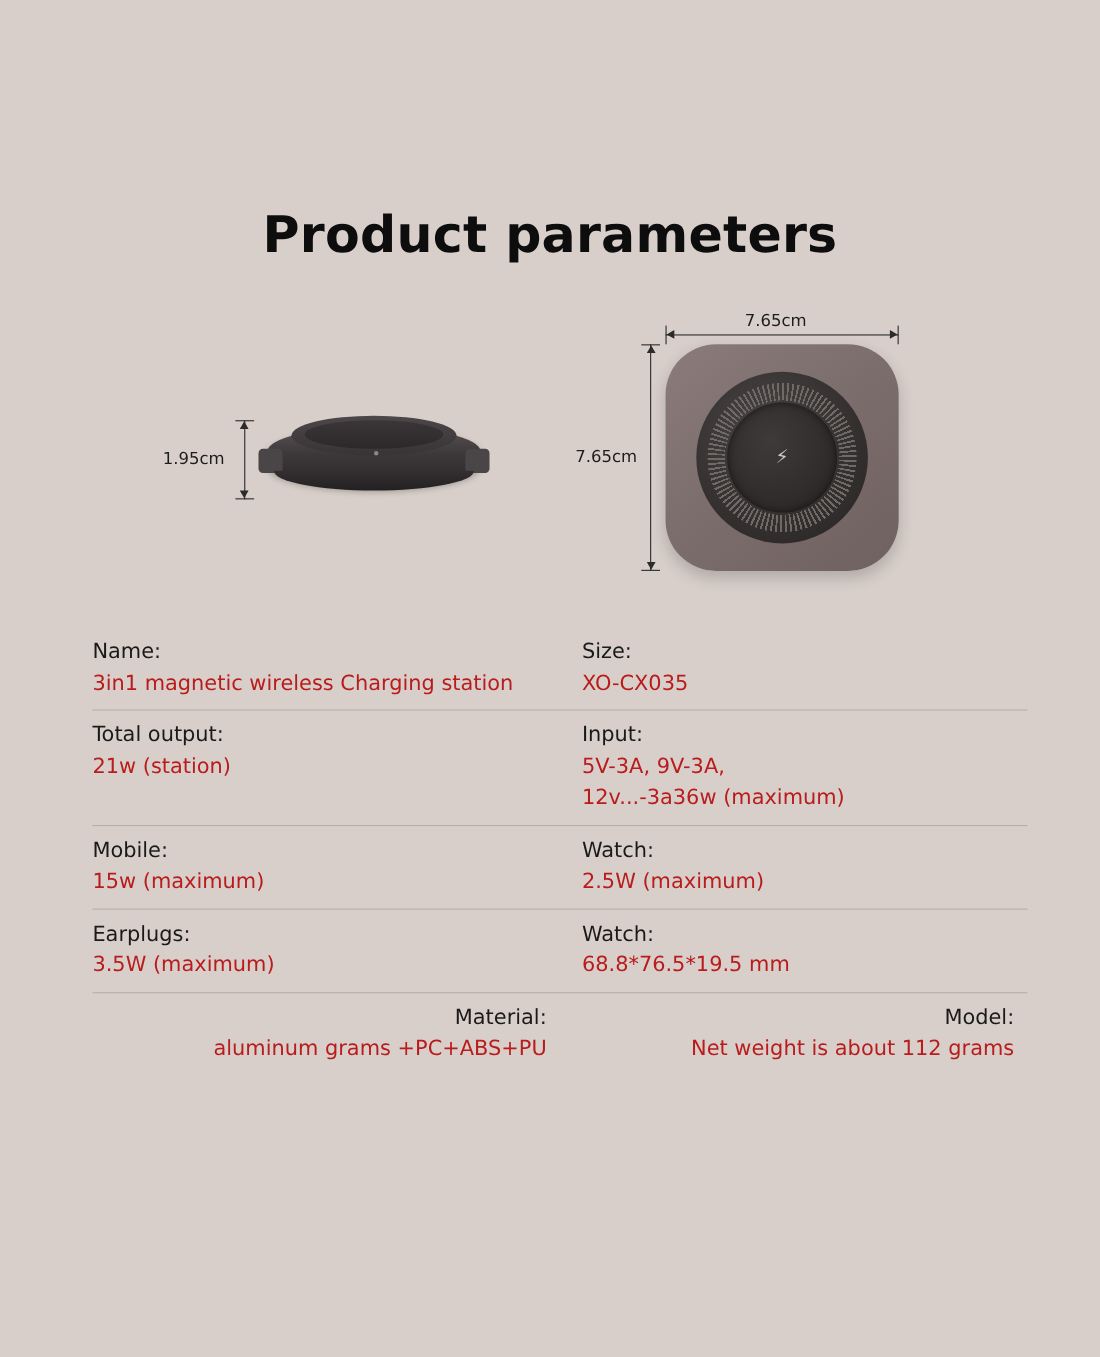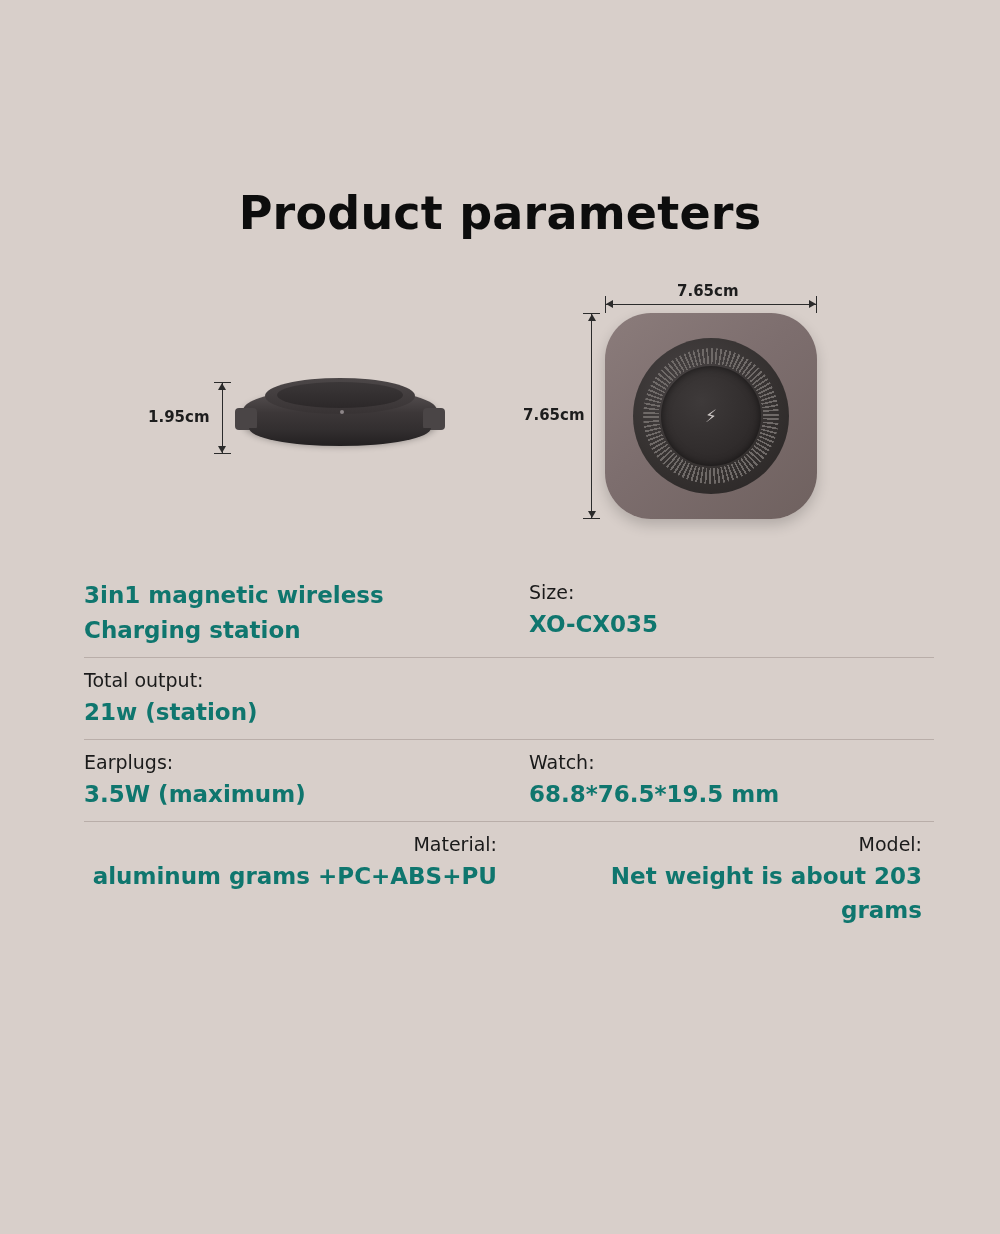--- a/index.html
+++ b/index.html
@@ -159,21 +159,20 @@
     border-top: 4px solid transparent;
     border-bottom: 4px solid transparent;
     border-left: 7px solid #2b2b2b;
   }
   .dim-label {
     position: absolute;
     font-size: 15px;
     color: #1d1d1d;
     white-space: nowrap;
     font-family: "DejaVu Sans", sans-serif;
-    font-weight: bold;
   }
   .label-195 {
     left: 8px;
     top: 48px;
   }
 
   
   .top-view-wrap {
     position: absolute;
     left: 520px;
@@ -317,23 +316,23 @@
     padding-left: 20px;
   }
   .spec-key {
     font-size: 19px;
     font-weight: 400;
     color: #1a1a1a;
     line-height: 1.5;
     font-family: "DejaVu Sans", sans-serif;
   }
   .spec-val {
-    font-size: 23px;
-    font-weight: 700;
-    color: #0f766e;
+    font-size: 19px;
+    font-weight: 400;
+    color: #b91c1c;
     line-height: 1.5;
     font-family: "DejaVu Sans", sans-serif;
     white-space: pre-line;
   }
 </style>
 </head>
 <body>
 
 <div class="page-title">Product parameters</div>
 
@@ -387,51 +386,67 @@
         </div>
       </div>
     </div>
   </div>
 </div>
 
 <div class="spec-table">
 
   <div class="spec-row">
     <div class="spec-cell">
+      <div class="spec-key">Name:</div>
       <div class="spec-val">3in1 magnetic wireless Charging station</div>
     </div>
     <div class="spec-cell right">
       <div class="spec-key">Size:</div>
       <div class="spec-val">XO-CX035</div>
     </div>
   </div>
 
   <div class="spec-row">
     <div class="spec-cell">
       <div class="spec-key">Total output:</div>
       <div class="spec-val">21w (station)</div>
     </div>
-  </div>
-
+    <div class="spec-cell right">
+      <div class="spec-key">Input:</div>
+      <div class="spec-val">5V-3A, 9V-3A,
+12v...-3a36w (maximum)</div>
+    </div>
+  </div>
+
+  <div class="spec-row">
+    <div class="spec-cell">
+      <div class="spec-key">Mobile:</div>
+      <div class="spec-val">15w (maximum)</div>
+    </div>
+    <div class="spec-cell right">
+      <div class="spec-key">Watch:</div>
+      <div class="spec-val">2.5W (maximum)</div>
+    </div>
+  </div>
 
   <div class="spec-row">
     <div class="spec-cell">
       <div class="spec-key">Earplugs:</div>
       <div class="spec-val">3.5W (maximum)</div>
     </div>
     <div class="spec-cell right">
       <div class="spec-key">Watch:</div>
       <div class="spec-val">68.8*76.5*19.5 mm</div>
     </div>
   </div>
 
   <div class="spec-row">
     <div class="spec-cell">
       <div class="spec-key">Material:</div>
       <div class="spec-val">aluminum grams +PC+ABS+PU</div>
     </div>
     <div class="spec-cell right">
       <div class="spec-key">Model:</div>
-      <div class="spec-val">Net weight is about 203 grams</div>
+      <div class="spec-val">Net weight is about 112 grams</div>
     </div>
   </div>
 
 </div>
 
 </body></html>

